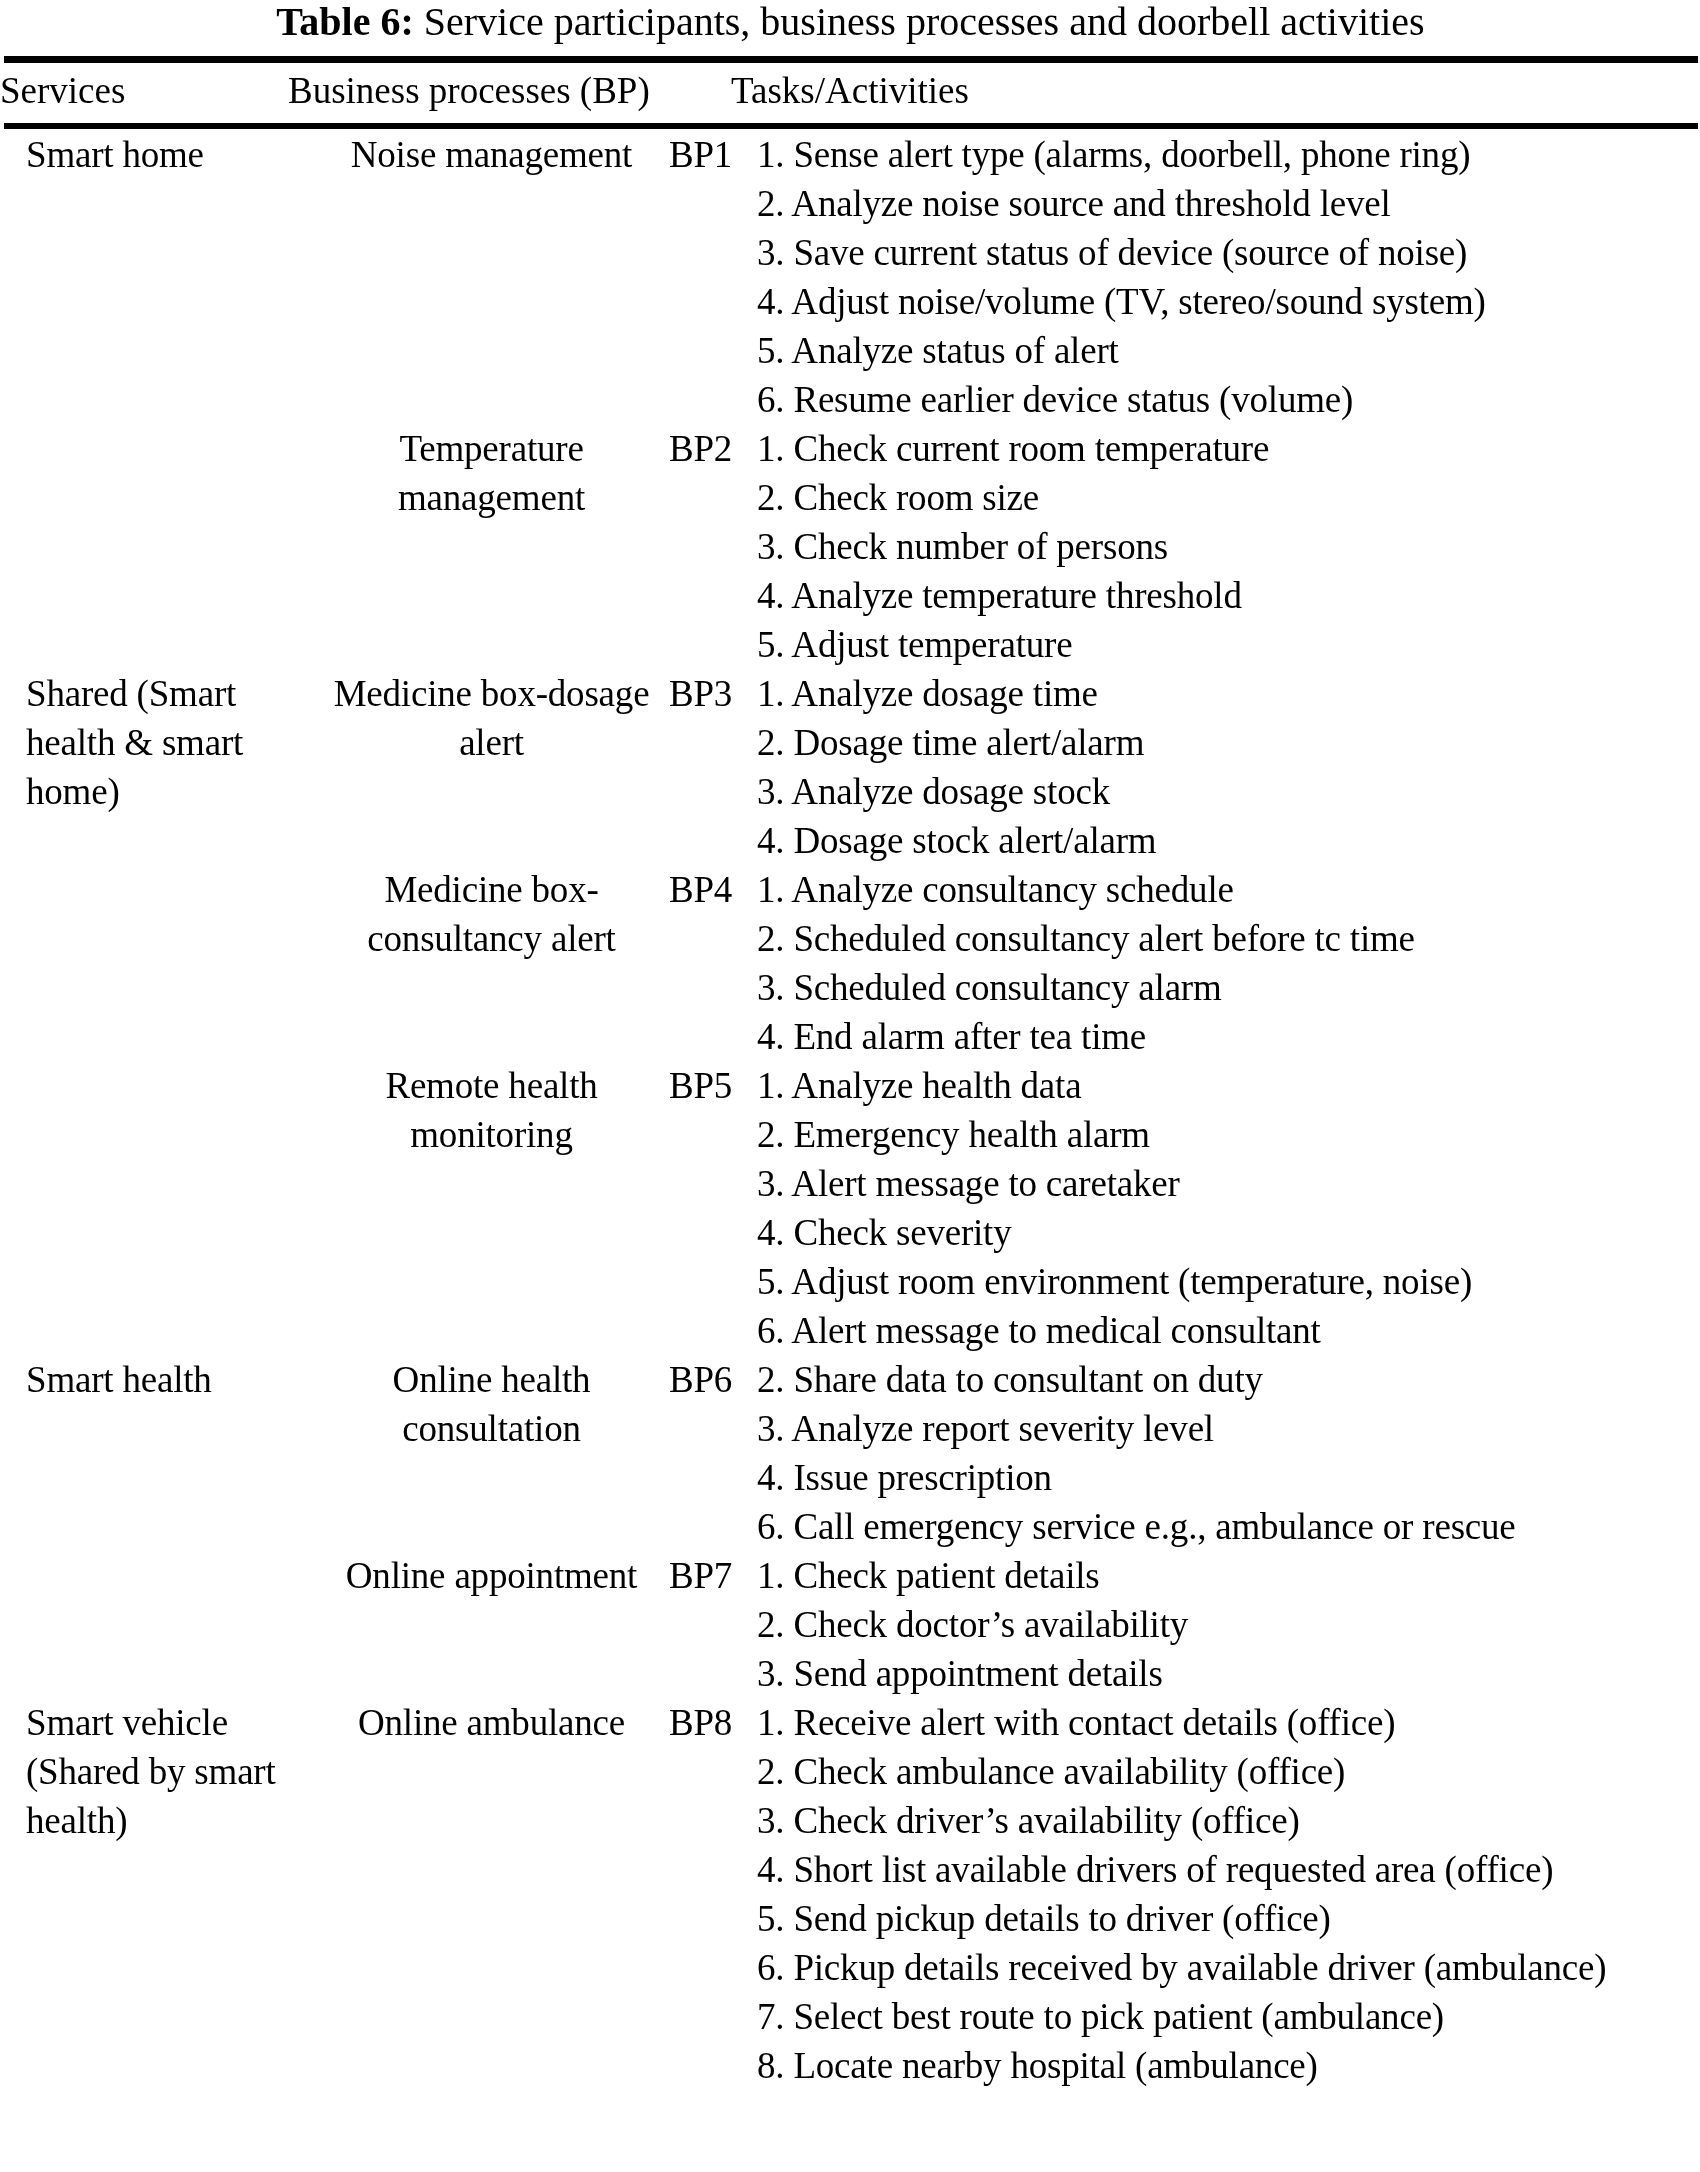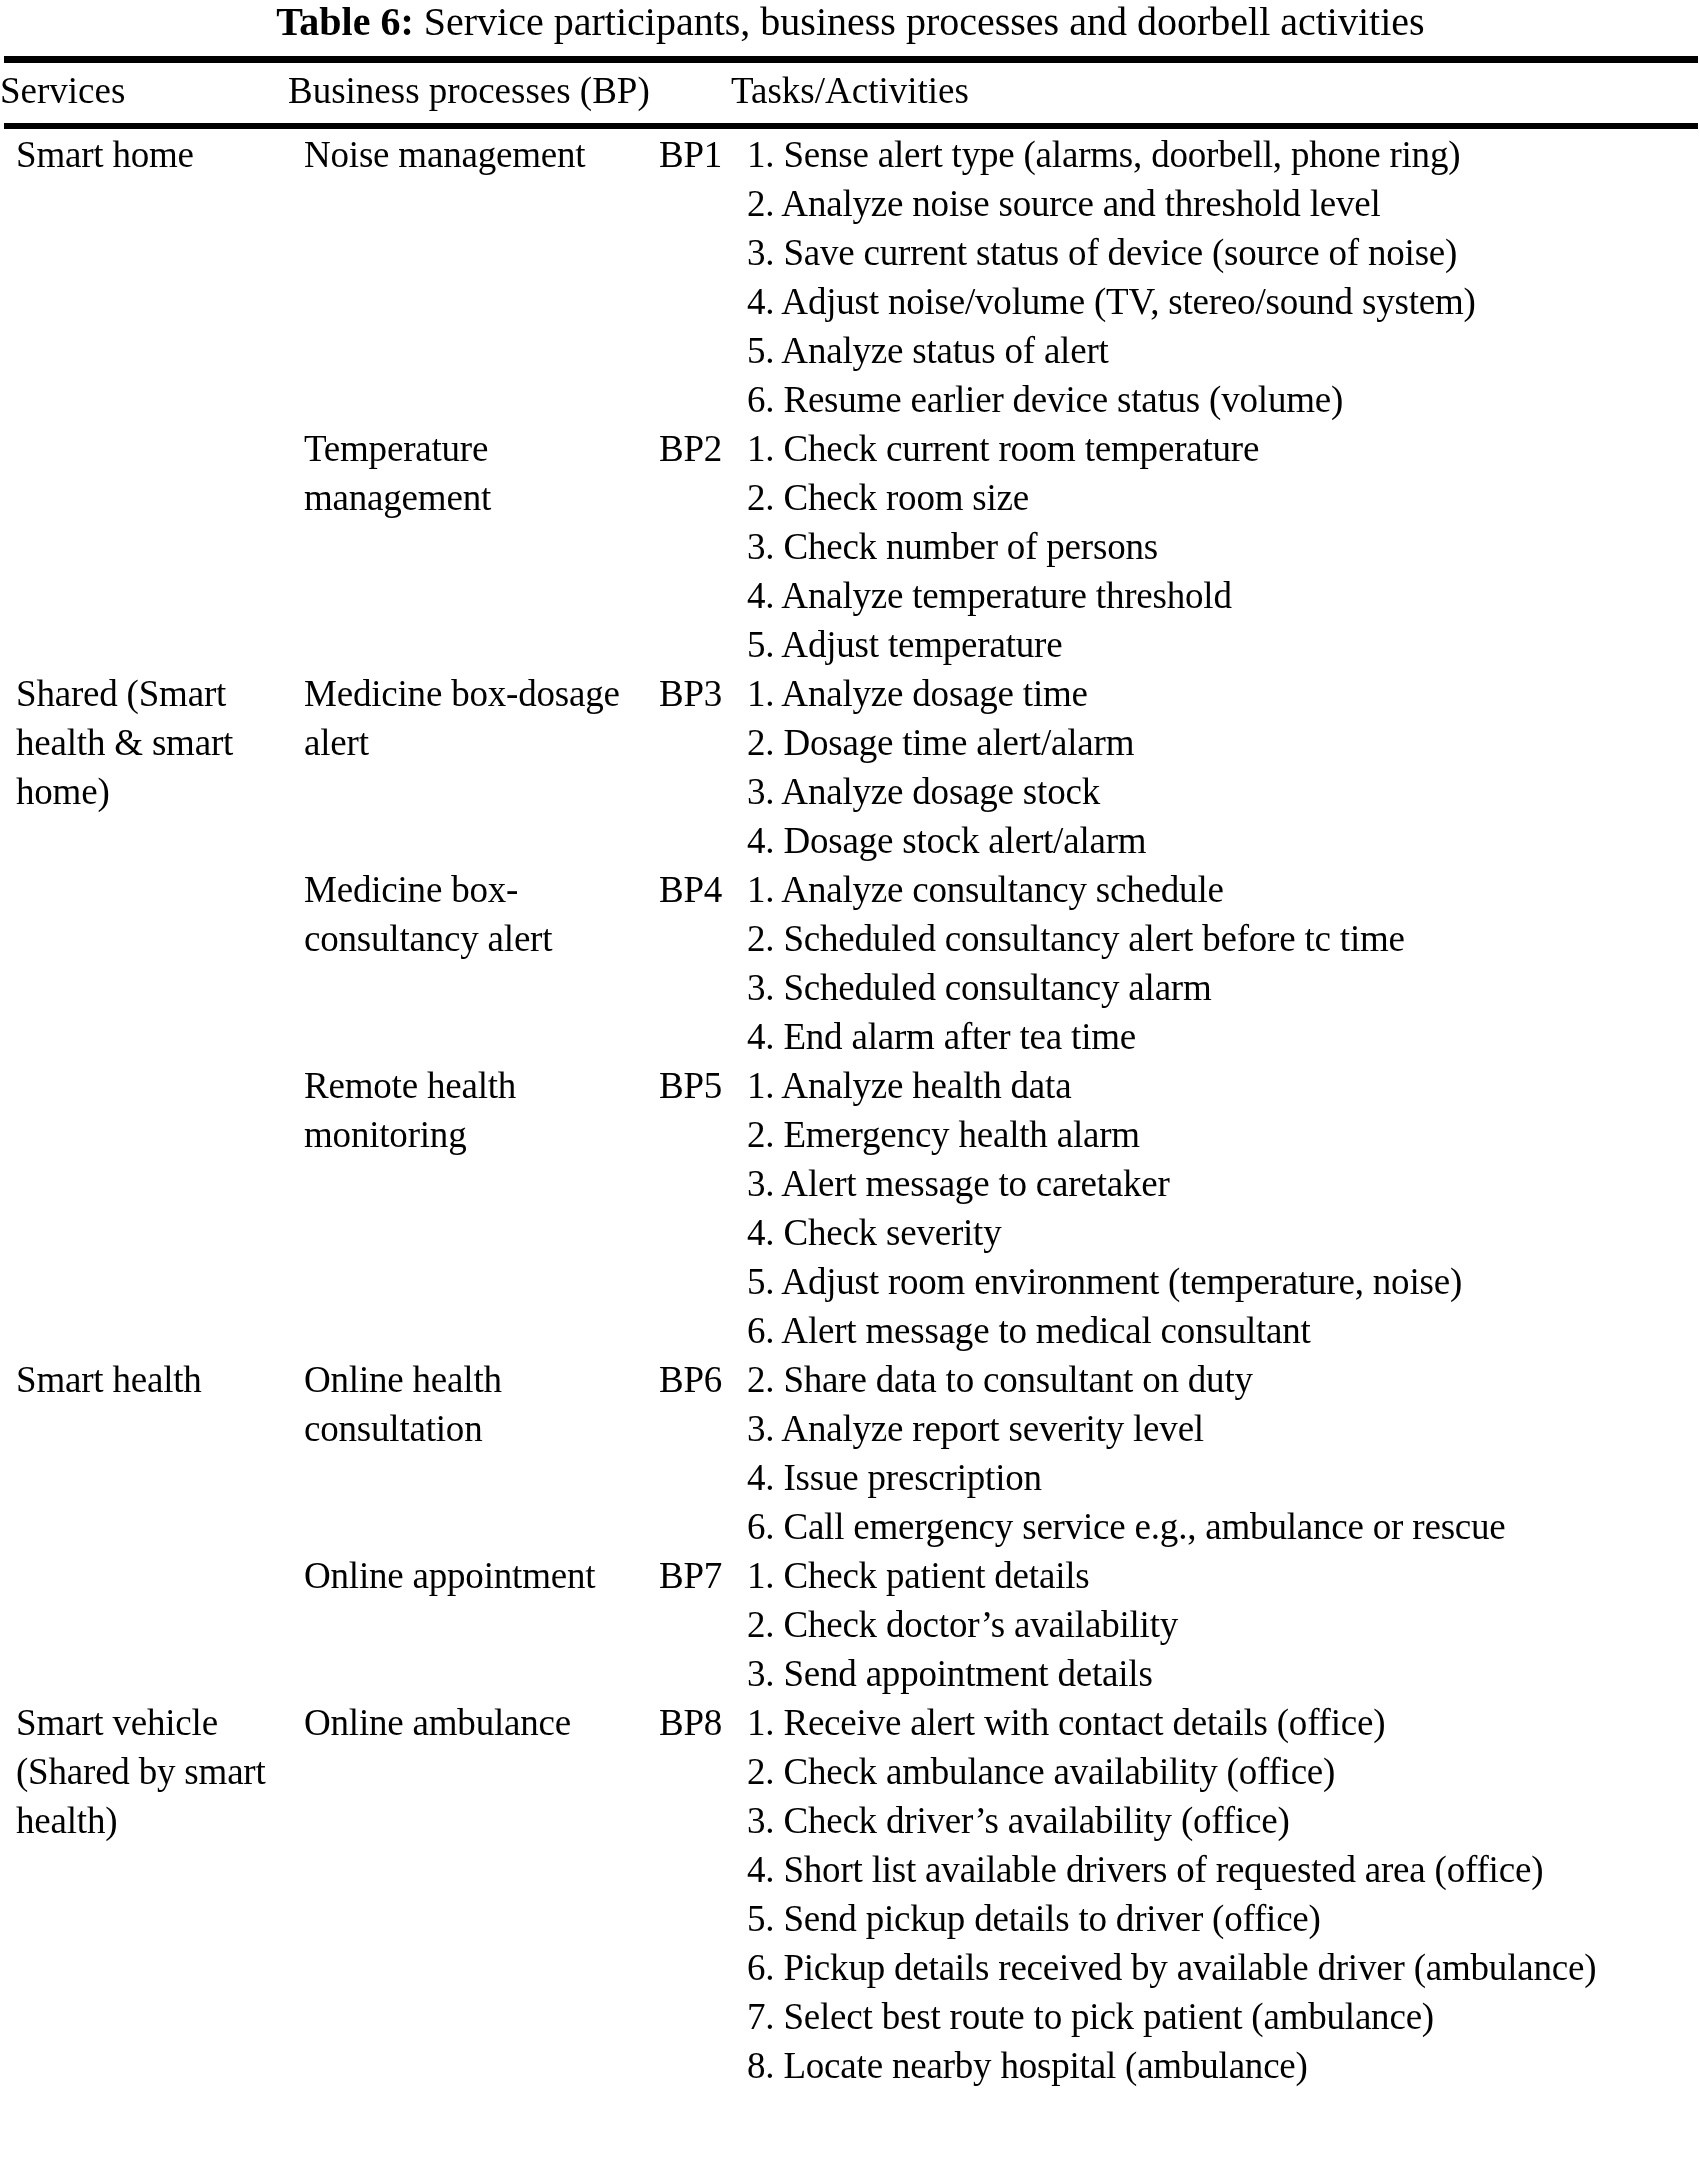--- a/index.html
+++ b/index.html
@@ -52,25 +52,25 @@
   .h-tasks     { flex: 1 1 auto; }
   .tbody {
     position: absolute;
     top: 130px;
     left: 0;
     right: 0;
   }
   .trow {
     display: flex;
     align-items: flex-start;
-    padding-left: 16px;
+    padding-left: 26px;
   }
   .cell { flex: 0 0 auto; }
   .c-serv  { width: 288px; }
-  .c-proc  { width: 355px; }
+  .c-proc  { width: 355px; text-align: center; }
   .c-bp    { width: 88px; }
   .c-tasks { flex: 1 1 auto; }
   .line {
     height: 49px;
     line-height: 49px;
     white-space: nowrap;
     letter-spacing: -0.2px;
   }
 </style>
 </head>

